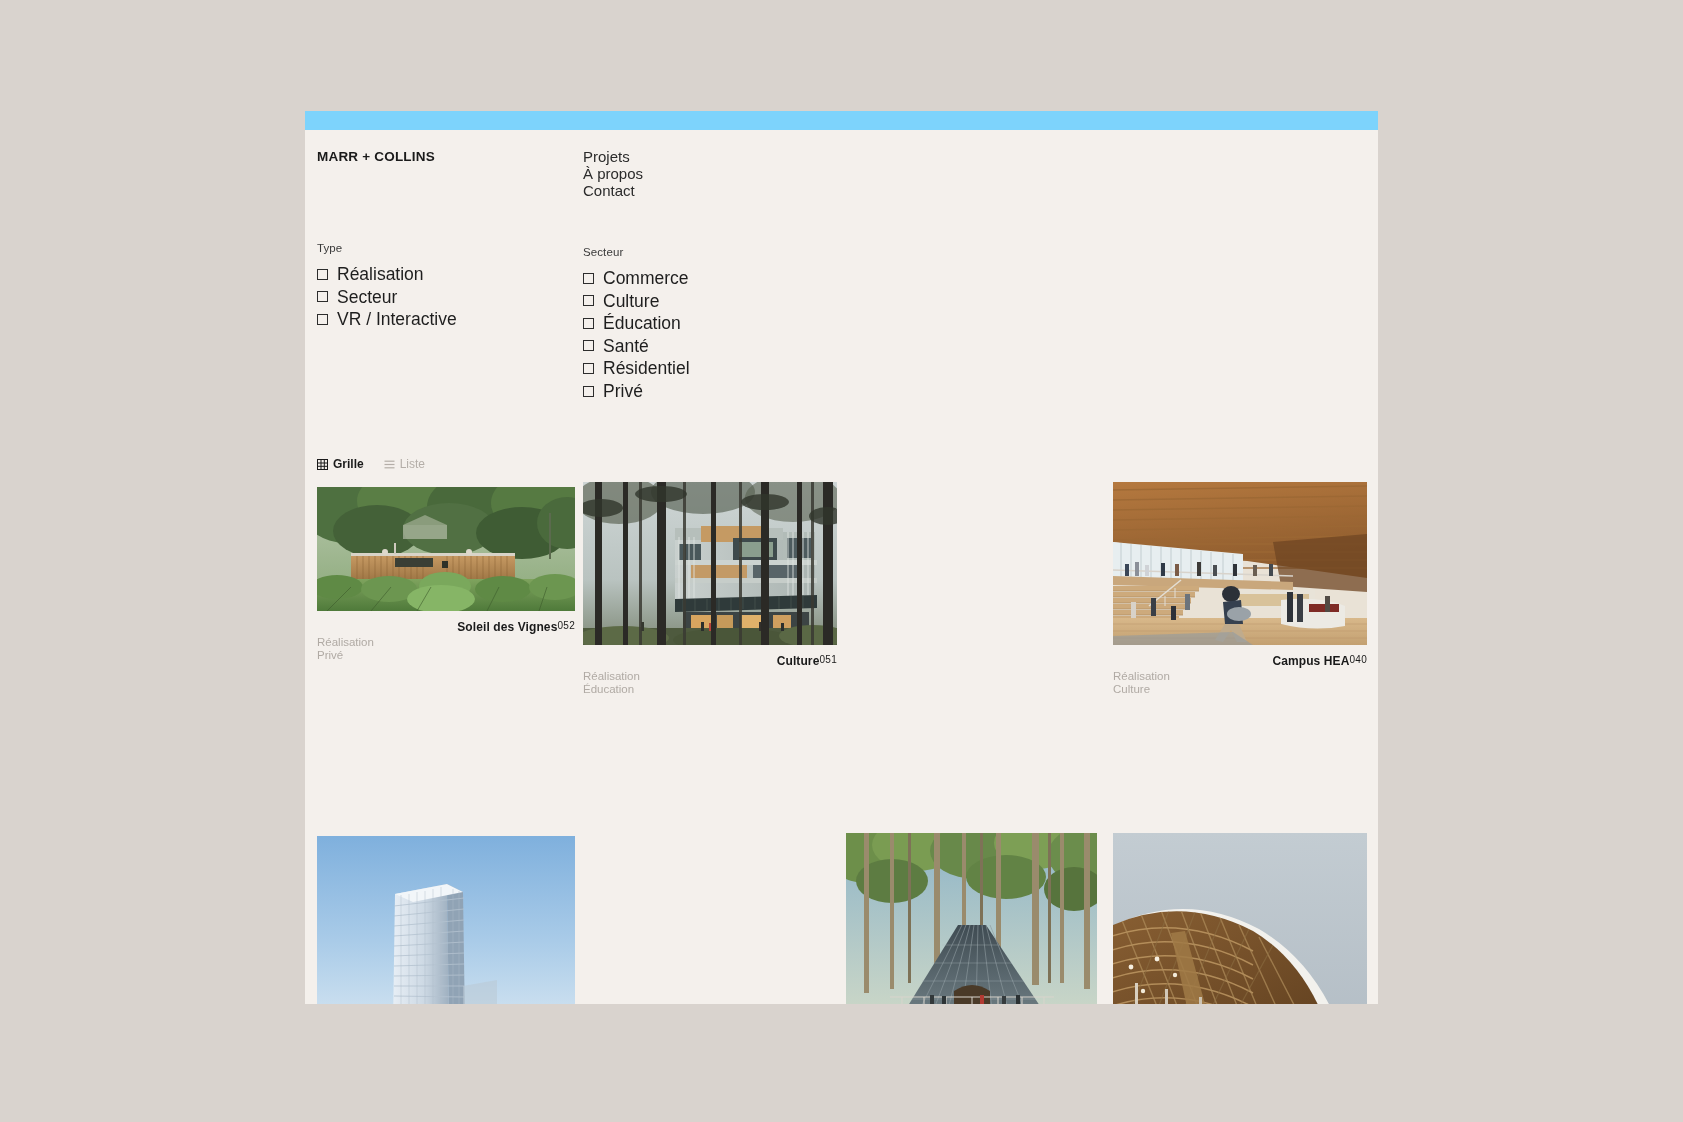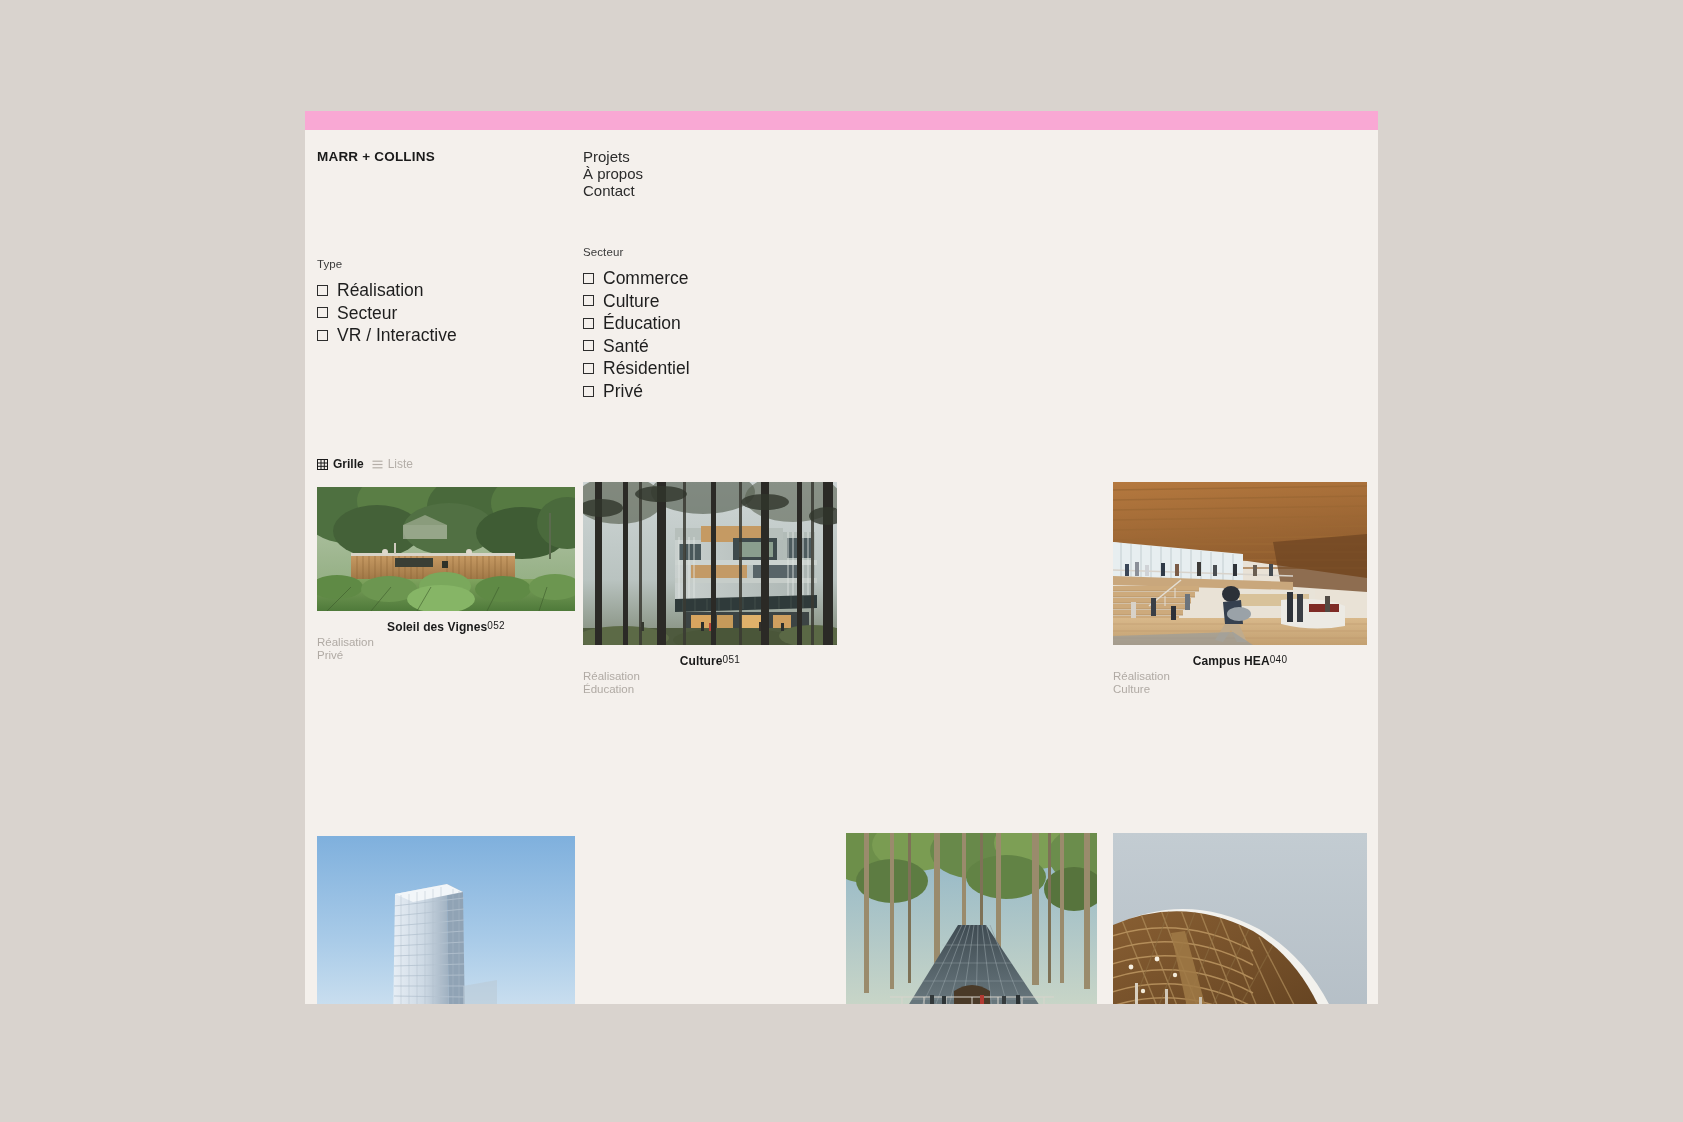--- a/index.html
+++ b/index.html
@@ -14,21 +14,21 @@
     overflow: hidden;
   }
 
   
   #viewport {
     position: absolute;
     left: 305px;
     top: 111px;
     width: 1073px;
     height: 893px;
-    background: #f9a8d4;
+    background: #7dd3fc;
     overflow: hidden;
   }
   #chrome-strip {
     position: absolute;
     left: 305px;
     top: 111px;
     width: 1073px;
     height: 19px;
     background: #c8c2bb;
   }
@@ -61,21 +61,21 @@
     line-height: 17.2px;
   }
   #primary-nav .nav-link {
     display: block;
     cursor: pointer;
     white-space: nowrap;
   }
 
   
   .filter-group { position: absolute; }
-  #filter-type   { left: 12px;  top: 128px; }
+  #filter-type   { left: 12px;  top: 112px; }
   #filter-sector { left: 278px; top: 116px; }
 
   .filter-heading {
     font-size: 11.5px;
     color: #3a3a3a;
     margin: 0 0 11px 0;
     letter-spacing: 0.1px;
   }
   .filter-option {
     display: flex;
@@ -99,21 +99,21 @@
     line-height: 1.06;
   }
 
   
   #view-toggle {
     position: absolute;
     left: 12px;
     top: 327px;
     display: flex;
     align-items: center;
-    gap: 8px;
+    gap: 20px;
   }
   .view-mode {
     display: flex;
     align-items: center;
     gap: 5px;
     font-size: 12px;
     cursor: pointer;
   }
   .view-mode.active { color: #1a1a1a; font-weight: 600; }
   .view-mode.inactive { color: #b4aea8; justify-content: flex-end; }
@@ -135,21 +135,21 @@
   .card-media {
     width: 100%;
     overflow: hidden;
     position: relative;
     background: #ddd8d2;
   }
   .card-media > svg { display: block; width: 100%; height: 100%; }
 
   .card-meta {
     display: flex;
-    justify-content: center;
+    justify-content: flex-end;
     align-items: flex-start;
     margin-top: 9px;
   }
   .card-title {
     font-size: 12px;
     font-weight: 600;
     color: #1a1a1a;
     letter-spacing: 0.1px;
   }
   .card-num {

